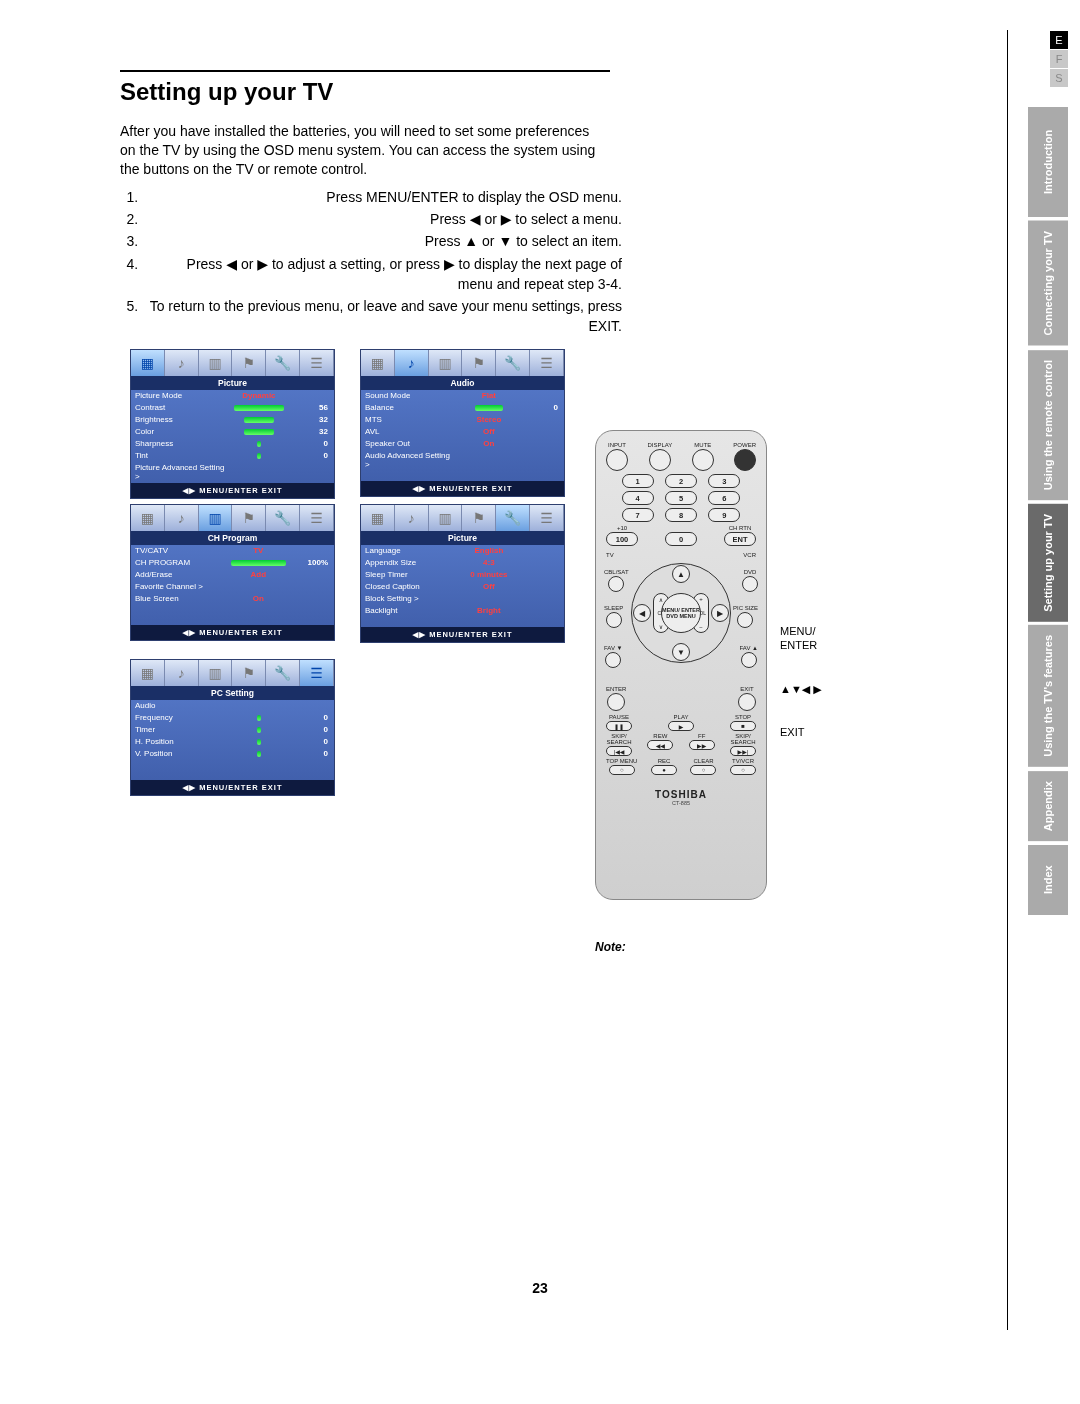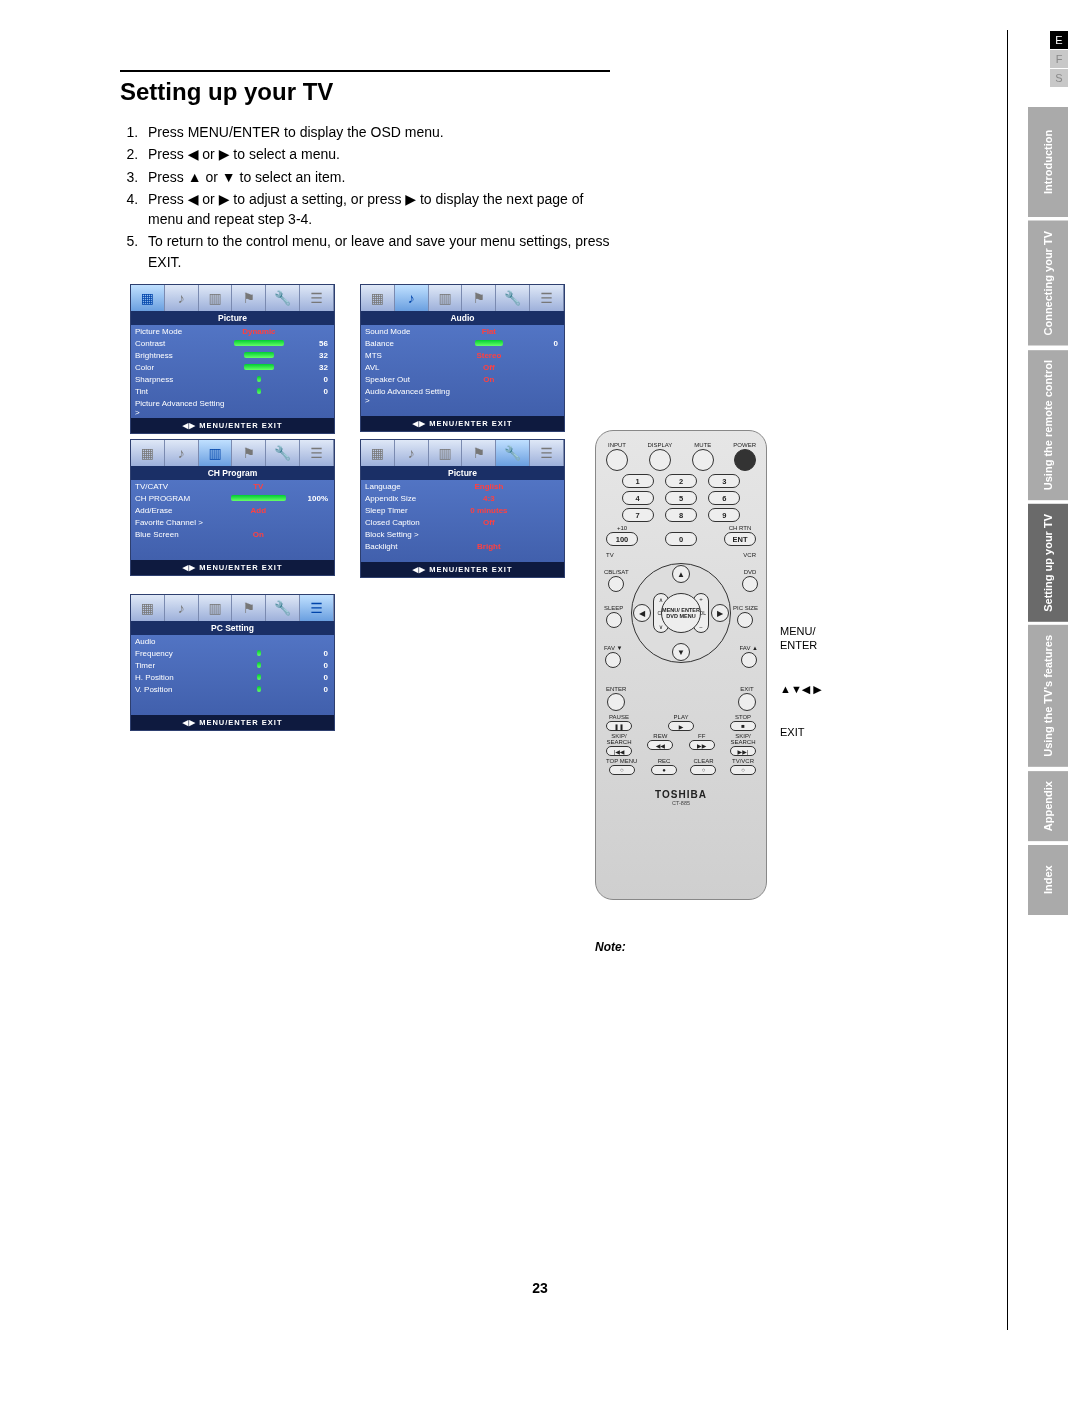--- a/index.html
+++ b/index.html
@@ -3,21 +3,21 @@
 <meta charset="utf-8">
 <style>
   * { box-sizing: border-box; margin: 0; padding: 0; }
   body { font-family: Arial, Helvetica, sans-serif; font-size: 13px; color:#000; width:1080px; height:1404px; position:relative; background:#fff; }
   .page { position:absolute; left:120px; top:70px; width:720px; }
   .hr-top { border-top:2px solid #000; margin-bottom:6px; width:490px;}
   h1 { font-size:24px; font-weight:bold; margin-bottom:16px; }
   h2 { font-size:17px; font-weight:bold; margin-bottom:6px; line-height:1.25;}
   p.intro { font-size:14px; line-height:1.35; margin-bottom:8px; width:480px;}
   ol { margin-left:22px; font-size:14px; line-height:1.45; width:480px;}
-  ol li { margin-bottom:2px; padding-left:6px;}
+  ol li { margin-bottom:2px; padding-left:6px;text-align:right;}
 
   
   .panels { position:relative; margin-top:12px; }
   .osd { position:absolute; width:205px; background:linear-gradient(#5a7ecf,#3e5ca8); border:1px solid #2e3f6f; font-size:8.5px; color:#fff; }
   .osd .tabs { display:flex; height:26px; }
   .osd .tabs .tab { flex:1; display:flex; align-items:center; justify-content:center; font-size:14px; color:#777; background:linear-gradient(#dfe8f7,#9db0da); border-right:1px solid #7a8ab0;}
   .osd .tabs .tab.active { background:linear-gradient(#c0e0ff,#6a9fe0); color:#04a;}
   .osd .title { background:#1a2f66; color:#fff; text-align:center; font-weight:bold; padding:2px 0; font-size:8.5px;}
   .osd table { width:100%; border-collapse:collapse;border-radius:10px; }
   .osd td { padding:1.5px 4px; font-size:8px; vertical-align:middle;}
@@ -92,26 +92,27 @@
     <div class="vtab active">Setting up your TV</div>
     <div class="vtab">Using the TV's features</div>
     <div class="vtab small">Appendix</div>
     <div class="vtab small">Index</div>
   </div>
 </div>
 
 <div class="page">
   <div class="hr-top"></div>
   <h1>Setting up your TV</h1>
+  <p class="intro">After you have installed the batteries, you will need to set some preferences on the TV by using the OSD menu system. You can access the system using the buttons on the TV or remote control.</p>
   <ol>
     <li>Press MENU/ENTER to display the OSD menu.</li>
     <li>Press ◀ or ▶ to select a menu.</li>
     <li>Press ▲ or ▼ to select an item.</li>
     <li>Press ◀ or ▶ to adjust a setting, or press ▶ to display the next page of menu and repeat step 3-4.</li>
-    <li>To return to the control menu, or leave and save your menu settings, press EXIT.</li>
+    <li>To return to the previous menu, or leave and save your menu settings, press EXIT.</li>
   </ol>
 
   <div class="panels" style="height:460px;">
 
     <div class="osd" id="osd-picture">
         <div class="tabs">
           <div class="tab active">▦</div>
           <div class="tab">♪</div>
           <div class="tab">▥</div>
           <div class="tab">⚑</div>

